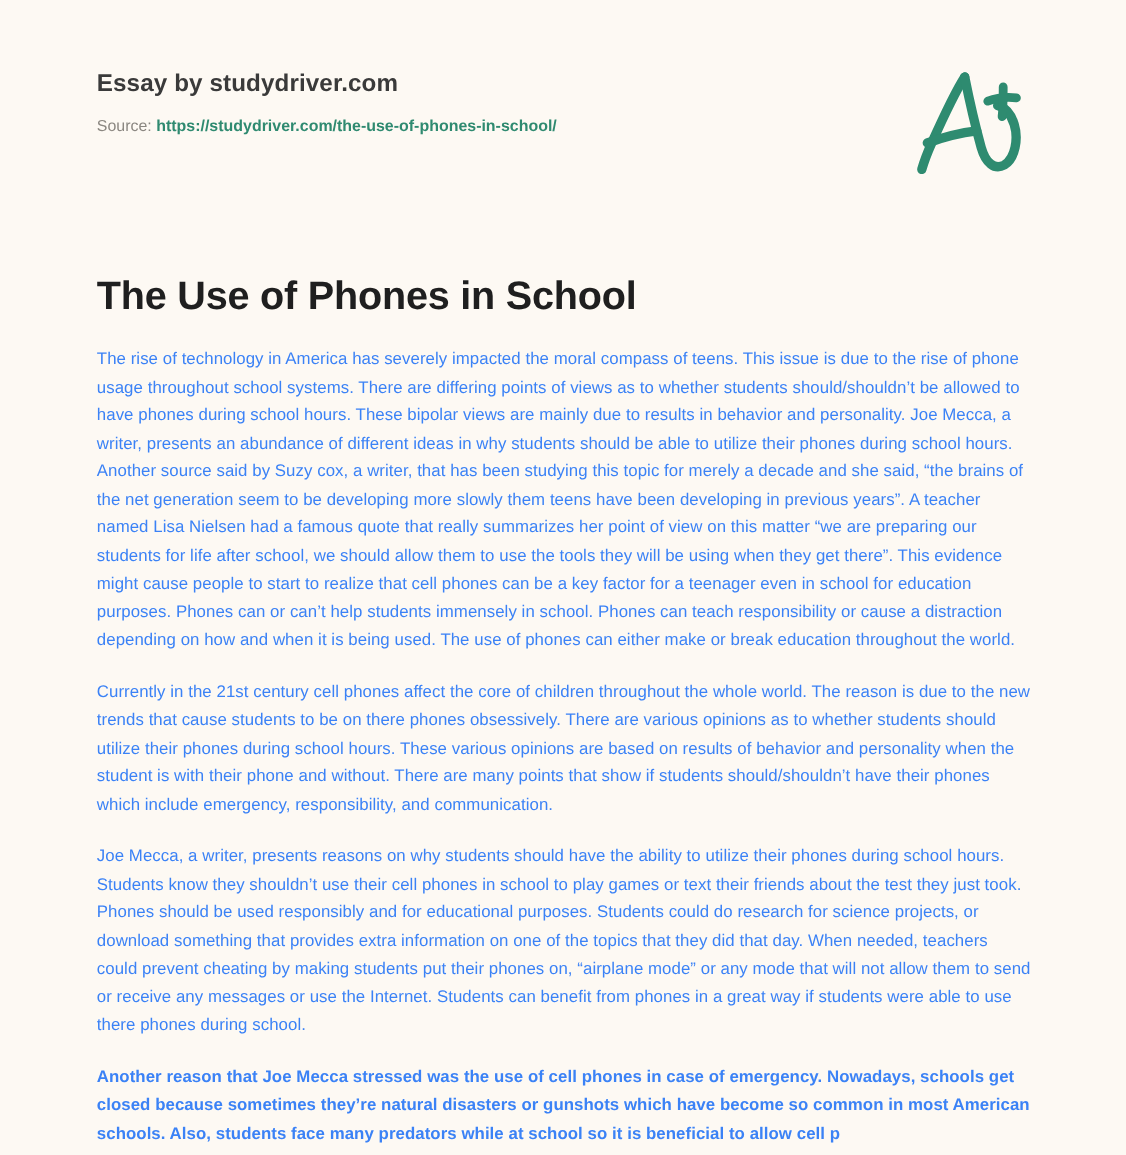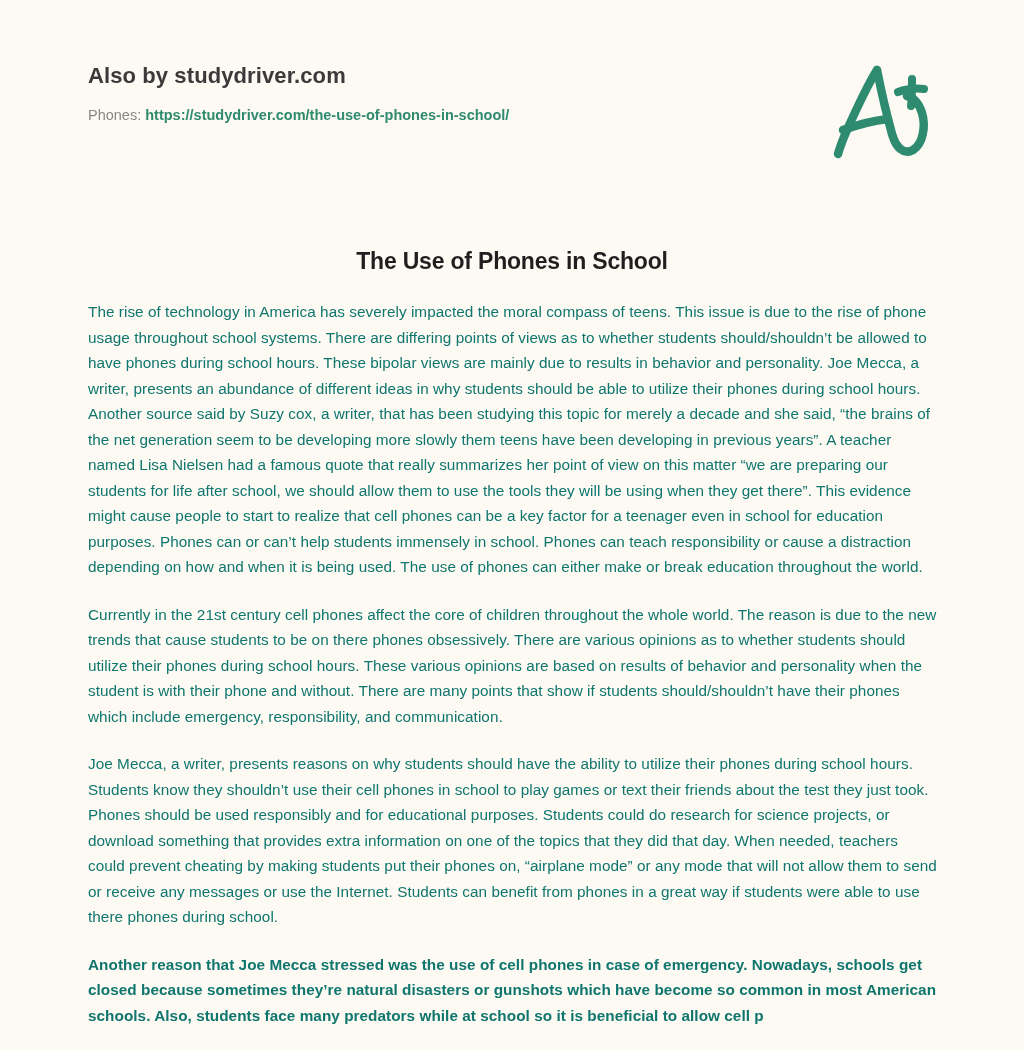--- a/index.html
+++ b/index.html
@@ -66,58 +66,57 @@
     top: 58px;
     width: 128px;
     height: 112px;
   }
   .logo svg { display: block; width: 100%; height: 100%; }
 
   
   .essay-title {
     margin: 0;
     padding-top: 108px;
-    font-size: 23px;
+    font-size: 36px;
     font-weight: bold;
     color: #1f1f1f;
     letter-spacing: -0.2px;
     line-height: 1.15;
-    text-align: center;
   }
 
   
   .body-copy {
     margin-top: 25px;
     width: 850px;
   }
 
   .body-copy p {
     margin: 0 0 22px 0;
     font-size: 15.3px;
     line-height: 25.5px;
-    color: #0f766e;
+    color: #3b82f6;
     text-align: left;
     letter-spacing: 0.05px;
   }
 
   .body-copy p:last-child {
     margin-bottom: 0;
     font-weight: bold;
   }
 </style>
 </head>
 <body>
 
 <div class="page">
 
   <div class="header">
-    <div class="byline">Also by studydriver.com</div>
+    <div class="byline">Essay by studydriver.com</div>
 
     <div class="source-line">
-      <span class="source-label">Phones:</span>
+      <span class="source-label">Source:</span>
       <span class="source-url">https://studydriver.com/the-use-of-phones-in-school/</span>
     </div>
 
     <div class="logo">
       <svg viewBox="0 0 128 112" xmlns="http://www.w3.org/2000/svg" aria-hidden="true">
         <g fill="none" stroke="#2E8B70" stroke-linecap="round" stroke-linejoin="round">
 
           <path d="M61 12 C52 26, 40 52, 31 72 C27 81, 24 89, 22 96" stroke-width="8.5"></path>
 
           <path d="M61 12 C65 32, 71 58, 76 76 C80 90, 88 97, 97 92 C107 86, 110 68, 106 55 C103 45, 97 39, 91 38" stroke-width="8.5"></path>

